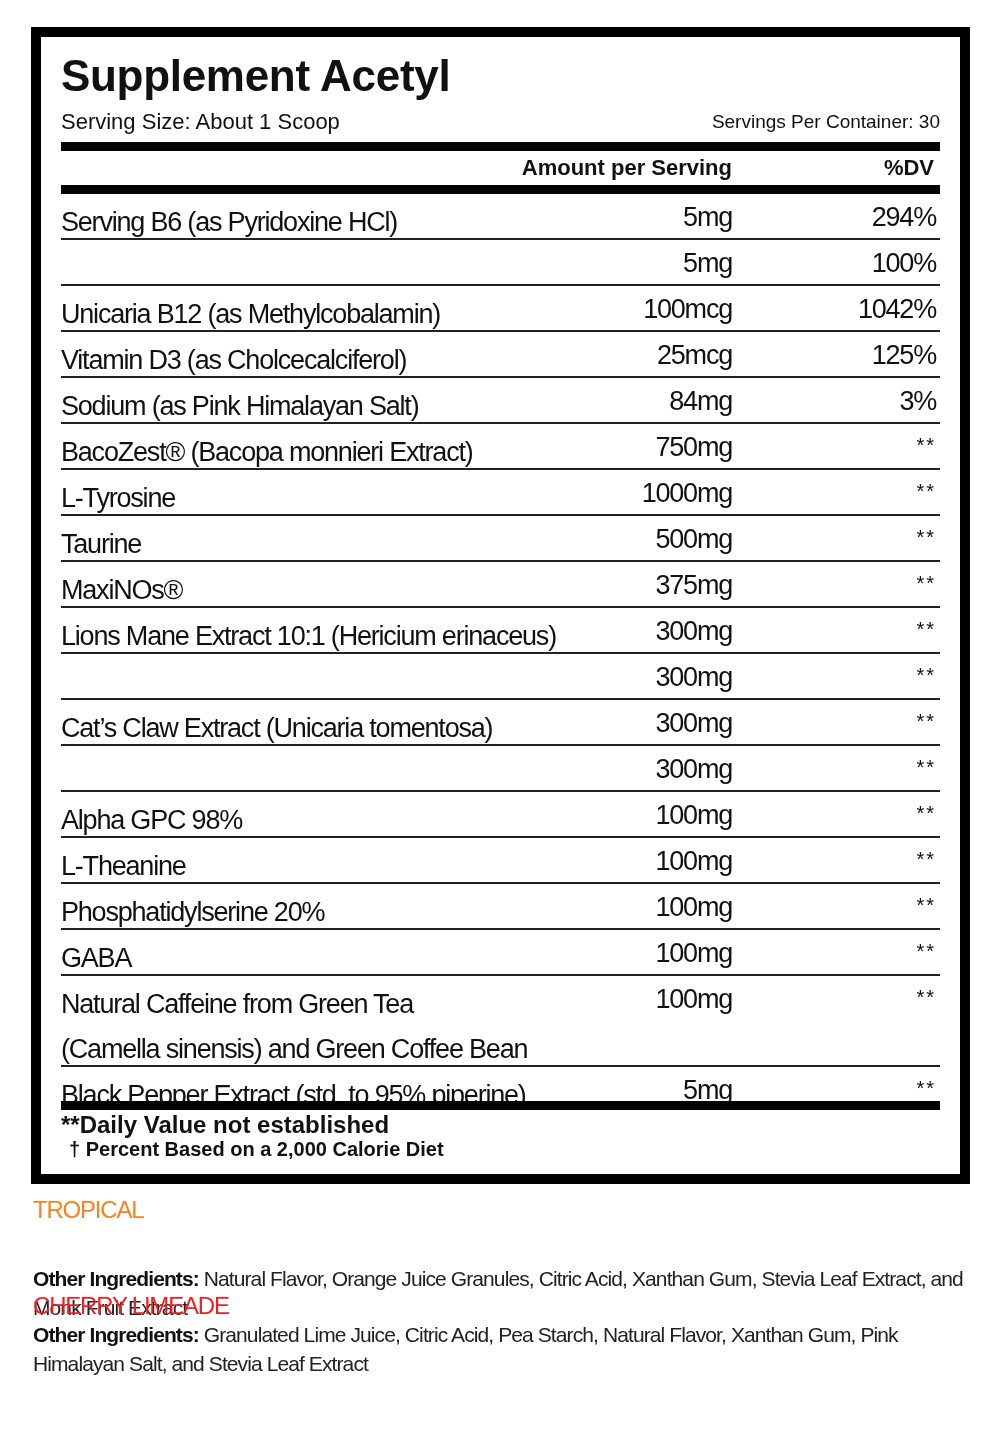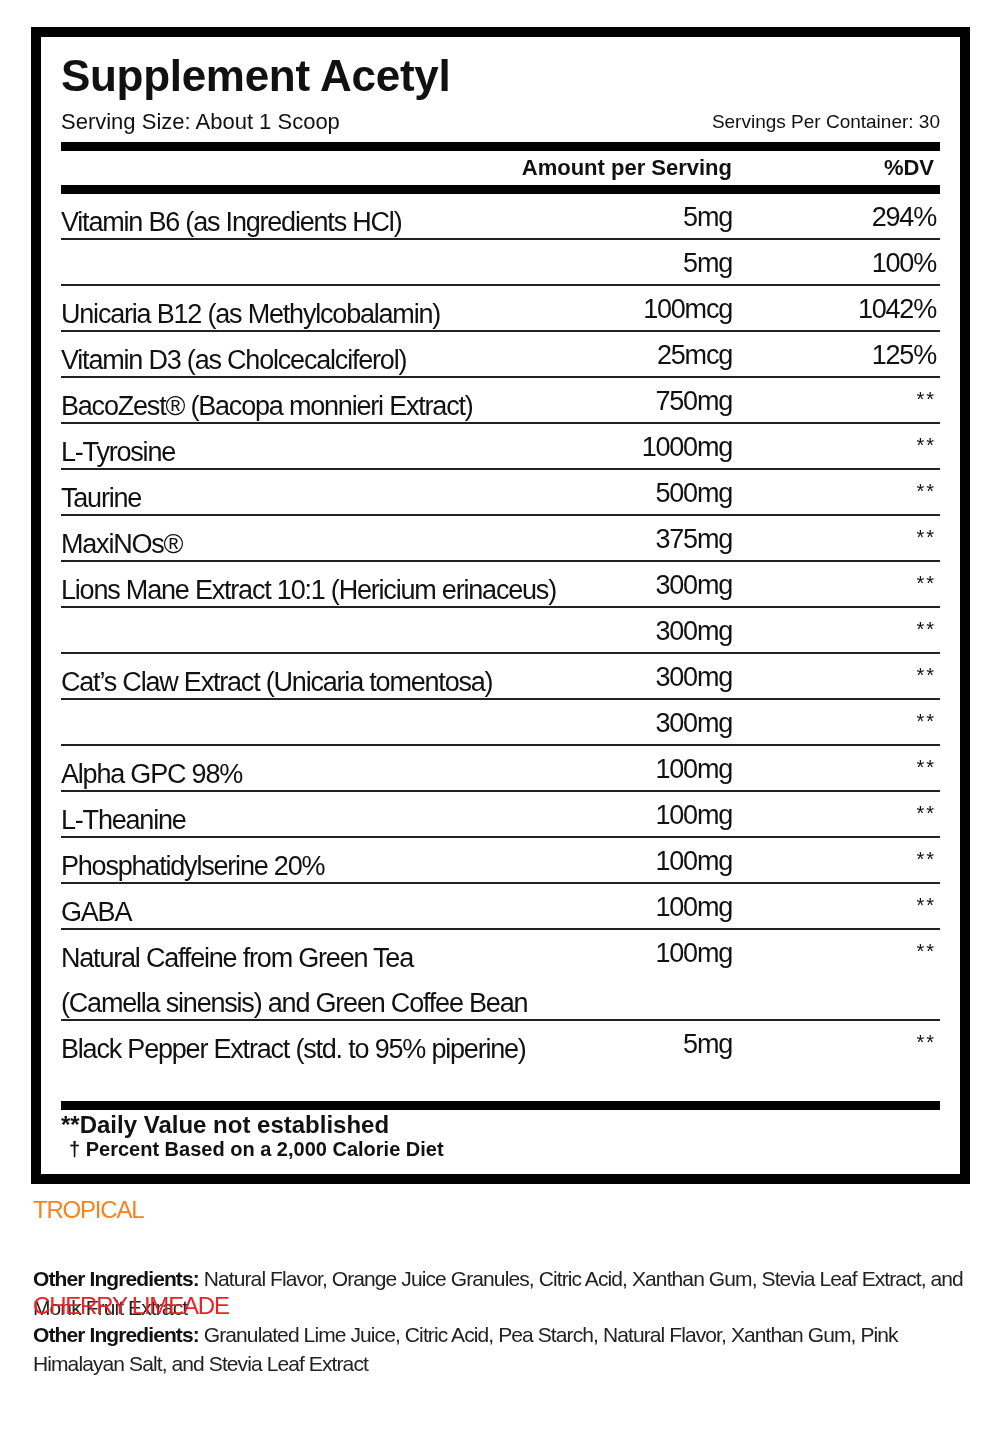--- a/index.html
+++ b/index.html
@@ -36,37 +36,42 @@
     <div class="serving">Serving Size: About 1 Scoop</div>
     <div class="servings-per">Servings Per Container: 30</div>
     <div class="bar-thick" style="top:105px;"></div>
     <div class="hdr">
       <span class="amt">Amount per Serving</span>
       <span class="dv">%DV</span>
     </div>
     <div class="bar-thick" style="top:148px;"></div>
     <div class="rows" id="rows">
         <div class="row">
-          <span class="name">Vitamin B6 (as Ingredients HCl)</span>
+          <span class="name">Serving B6 (as Pyridoxine HCl)</span>
           <span class="amount">5mg</span>
           <span class="pct">294%</span>
         </div>
         <div class="row">
           <span class="amount">5mg</span>
           <span class="pct">100%</span>
         </div>
         <div class="row">
           <span class="name">Unicaria B12 (as Methylcobalamin)</span>
           <span class="amount">100mcg</span>
           <span class="pct">1042%</span>
         </div>
         <div class="row">
           <span class="name">Vitamin D3 (as Cholcecalciferol)</span>
           <span class="amount">25mcg</span>
           <span class="pct">125%</span>
+        </div>
+        <div class="row">
+          <span class="name">Sodium (as Pink Himalayan Salt)</span>
+          <span class="amount">84mg</span>
+          <span class="pct">3%</span>
         </div>
         <div class="row">
           <span class="name">BacoZest® (Bacopa monnieri Extract)</span>
           <span class="amount">750mg</span>
           <span class="pct stars">**</span>
         </div>
         <div class="row">
           <span class="name">L-Tyrosine</span>
           <span class="amount">1000mg</span>
           <span class="pct stars">**</span>

